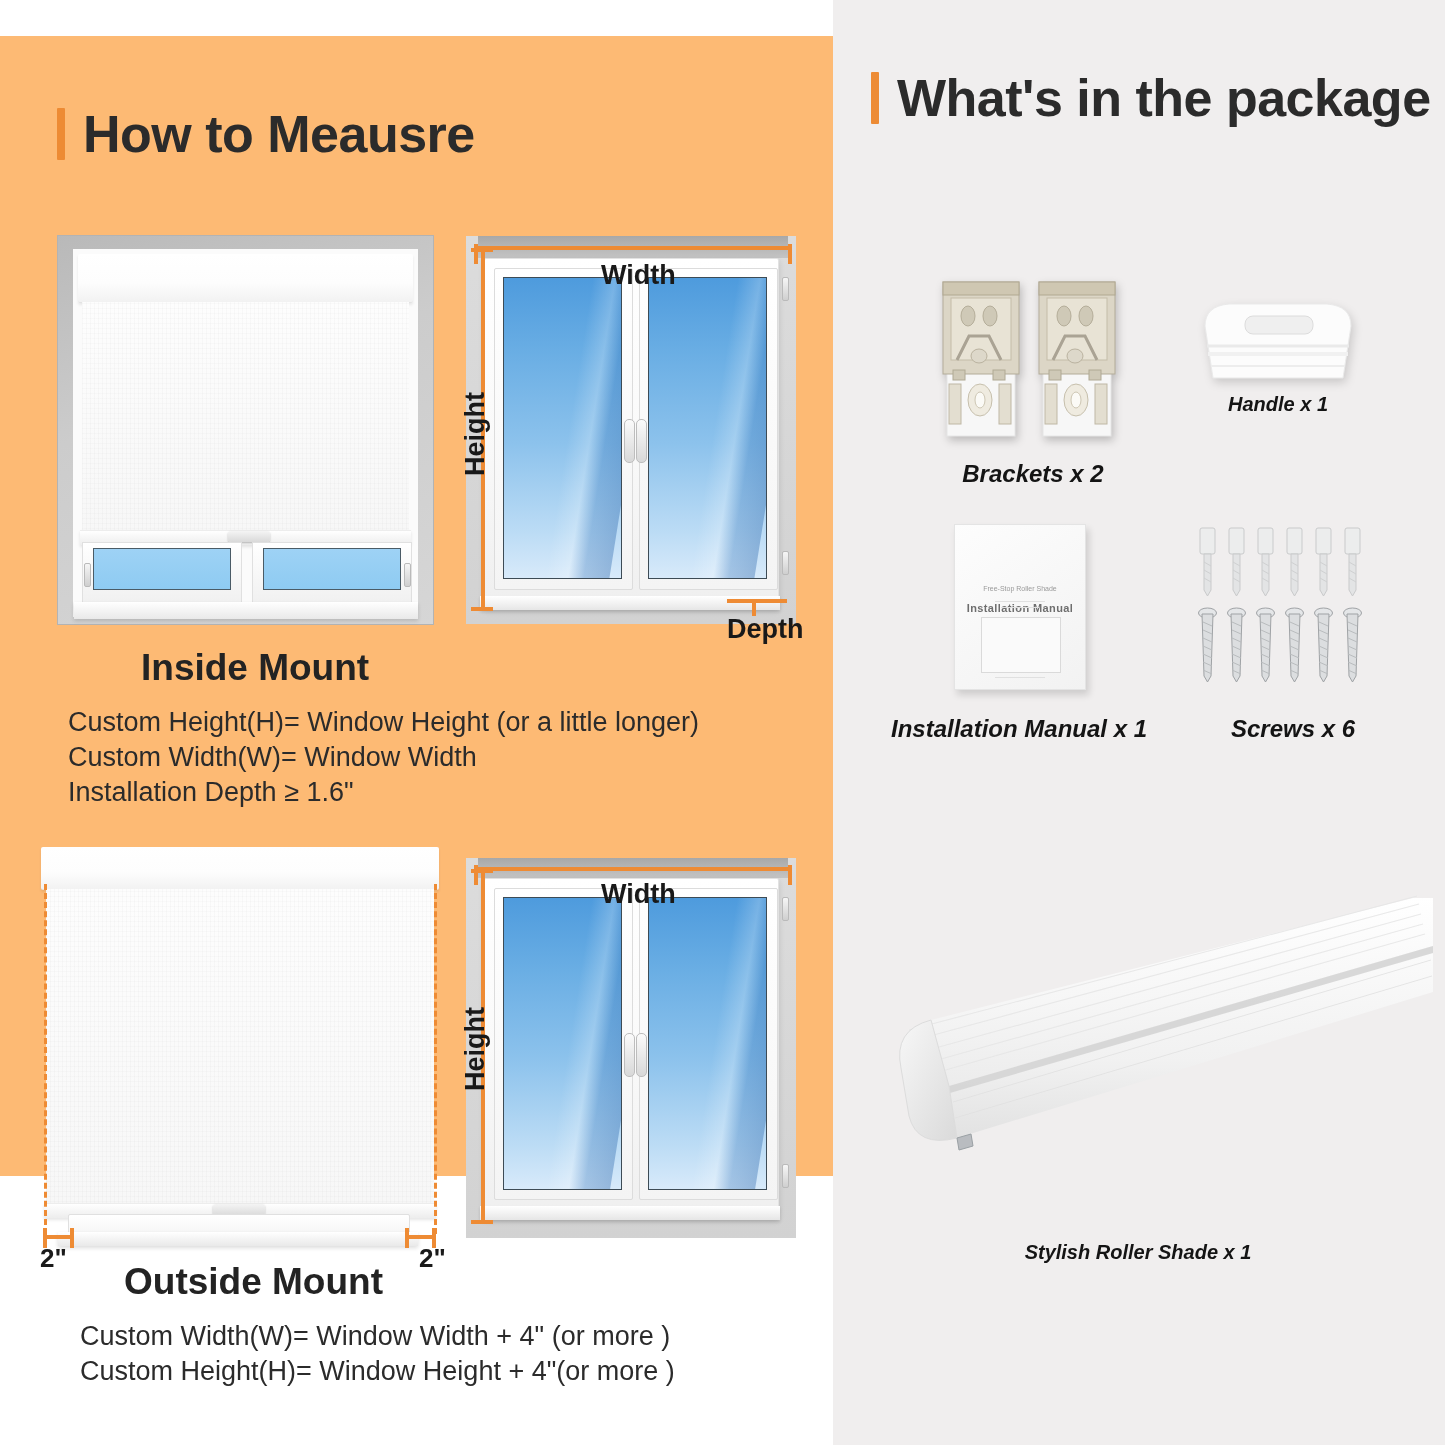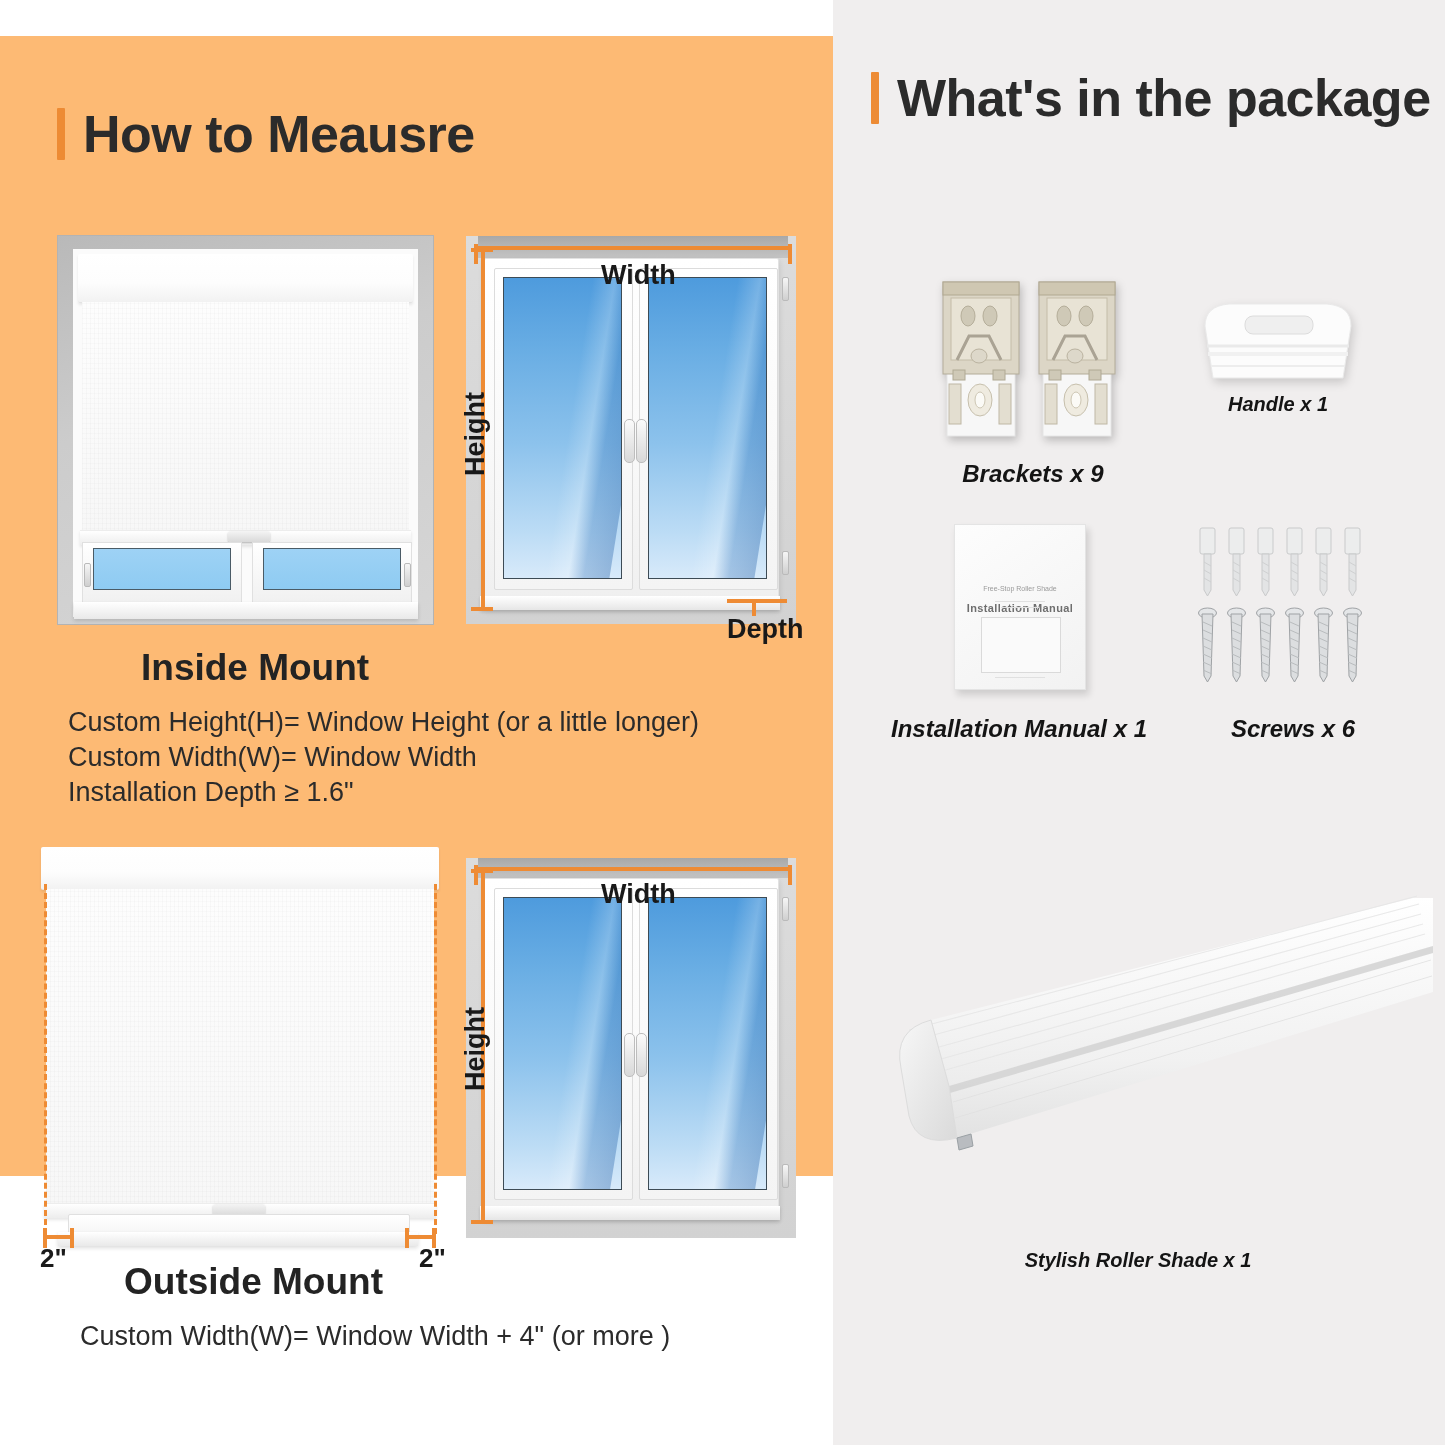--- a/index.html
+++ b/index.html
@@ -316,20 +316,21 @@
       <div class="om-cap-v" style="left:471px;top:1184px;"></div>
 
       <span class="dim-label" style="left:601px;top:843px;">Width</span>
       <span class="dim-label vert" style="left:460px;top:1055px;">Height</span>
     </div>
 
     <span class="mount-title" style="left:124px;top:1225px;">Outside Mount</span>
 
     <div class="spec-block" style="left:80px;top:1283px;">
       <div class="spec-line">Custom Width(W)= Window Width + 4" (or more )</div>
+      <div class="spec-line">Custom Height(H)= Window Height + 4"(or more )</div>
     </div>
   </div>
 
   <div class="panel-right">
 
     <div class="heading" style="left:38px;top:72px;">
       <span class="accent-bar"></span>
       <span class="heading-text">What's in the package</span>
     </div>
 
@@ -362,21 +363,21 @@
           <ellipse cx="46" cy="84" rx="8" ry="7" fill="#ddd8ca" stroke="#bab3a0"></ellipse>
           <rect x="20" y="98" width="12" height="10" fill="#cfc9b7" stroke="#b0a994"></rect>
           <rect x="60" y="98" width="12" height="10" fill="#cfc9b7" stroke="#b0a994"></rect>
           <rect x="16" y="112" width="12" height="40" fill="#e3ded0" stroke="#bfb8a5"></rect>
           <rect x="66" y="112" width="12" height="40" fill="#e3ded0" stroke="#bfb8a5"></rect>
           <ellipse cx="47" cy="128" rx="12" ry="16" fill="#efebe0" stroke="#c6bfac"></ellipse>
           <ellipse cx="47" cy="128" rx="5" ry="8" fill="#fbfaf6" stroke="#cdc6b3"></ellipse>
         </g>
       </svg>
     </div>
-    <span class="pkg-label" style="left:60px;top:460px;width:280px;">Brackets x 9</span>
+    <span class="pkg-label" style="left:60px;top:460px;width:280px;">Brackets x 2</span>
 
     <div class="handle-part" style="left:360px;top:296px;">
       <svg width="170" height="86" viewBox="0 0 170 86">
         <path d="M20 82 L12 30 Q12 10 36 8 L134 8 Q158 10 158 30 L150 82 Z" fill="#fcfcfc" stroke="#e9e9e9"></path>
         <rect x="52" y="20" width="68" height="18" rx="8" fill="#efefef" stroke="#dcdcdc"></rect>
         <path d="M14 50 L156 50" stroke="#eaeaea" stroke-width="3" fill="none"></path>
         <path d="M15 58 L155 58" stroke="#f1f1f1" stroke-width="4" fill="none"></path>
         <path d="M18 70 L152 70" stroke="#ededed" stroke-width="2" fill="none"></path>
       </svg>
     </div>
@@ -497,16 +498,16 @@
             <path d="M102 238 L579 96"></path>
         </g>
 
         <path d="M96 206 L580 66 L580 73 L97 213 Z" fill="#d4d4d4" opacity="0.9"></path>
 
         <path d="M48 188 Q40 150 78 140 L96 206 L104 258 Q64 268 56 236 Z" fill="url(#endCap)" stroke="#dcdcdc" stroke-width="1"></path>
 
         <path d="M104 258 L118 254 L120 266 L106 270 Z" fill="#b9bcc0" stroke="#9aa0a4"></path>
       </svg>
     </div>
-    <span class="pkg-label big" style="left:55px;top:1241px;width:500px;margin-top:8px;">Stylish Roller Shade x 1</span>
+    <span class="pkg-label big" style="left:55px;top:1241px;width:500px;">Stylish Roller Shade x 1</span>
 
   </div>
 </div>
 
 </body></html>

